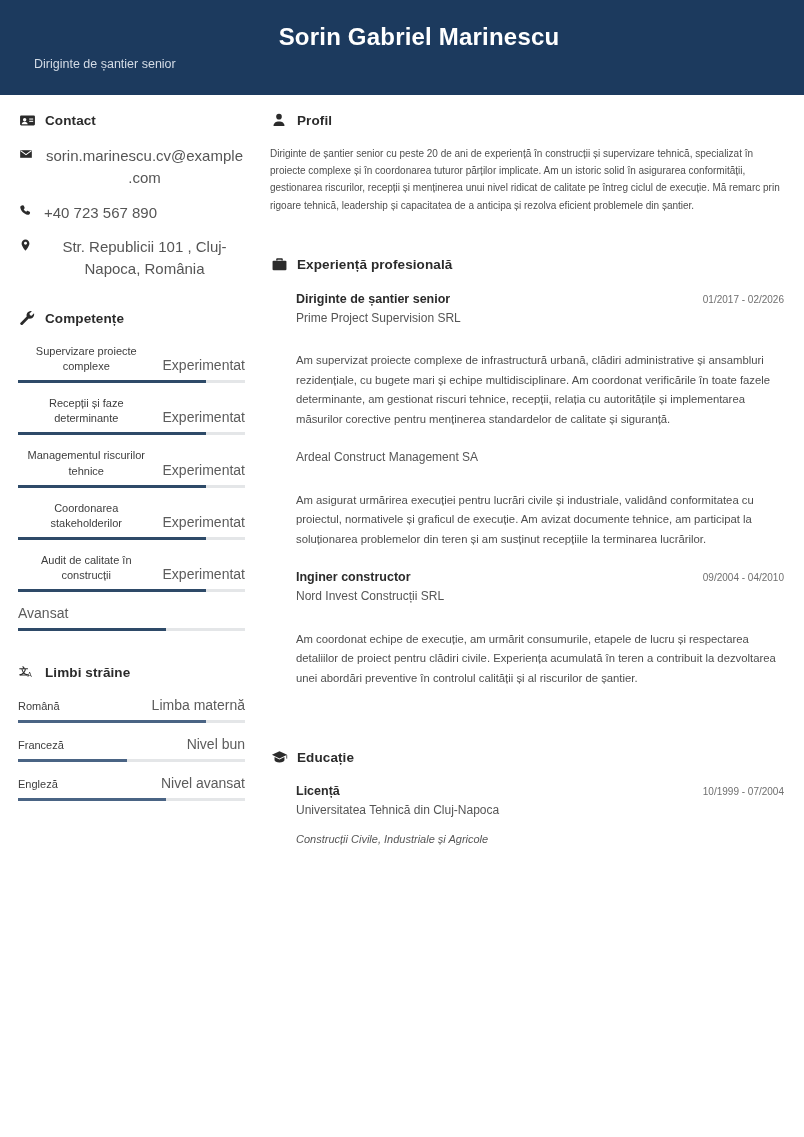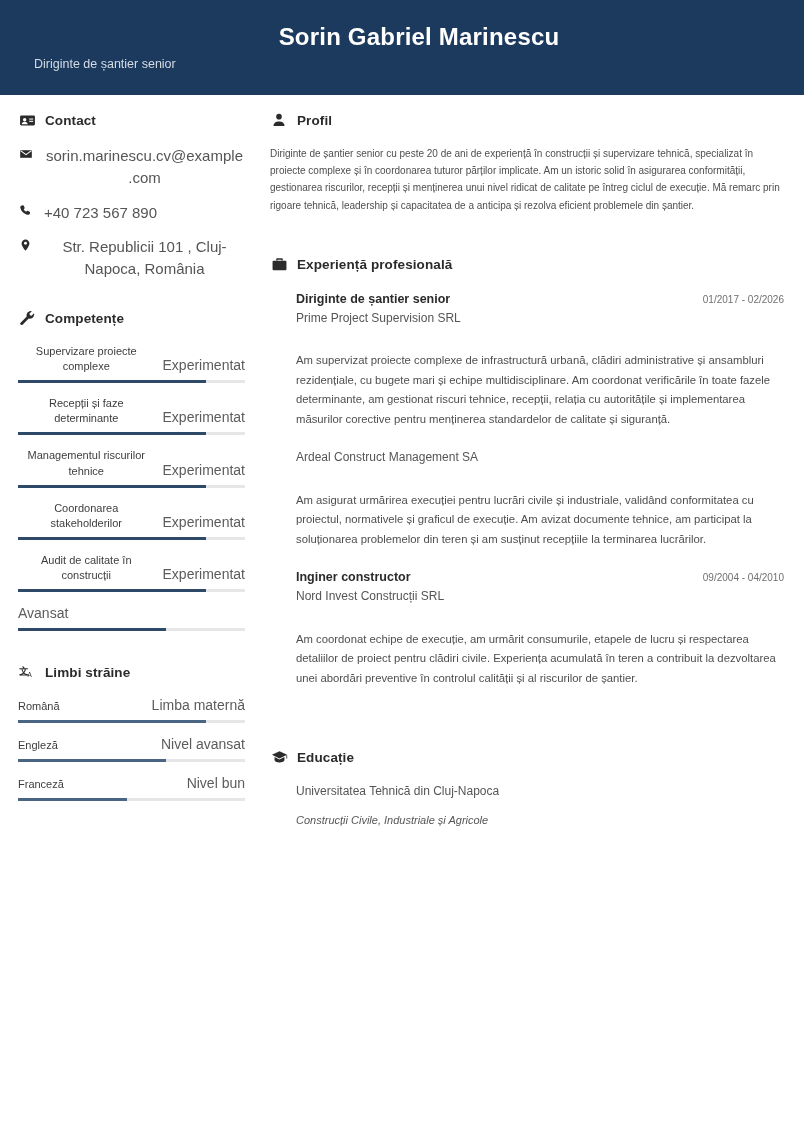--- a/index.html
+++ b/index.html
@@ -348,35 +348,35 @@
             <span class="bar-name">Română</span>
             <span class="bar-level">Limba maternă</span>
           </div>
           <div class="bar-track">
             <div class="bar-fill" style="width: 83%;"></div>
           </div>
         </div>
 
         <div class="bar-row">
           <div class="bar-labels">
+            <span class="bar-name">Franceză</span>
+            <span class="bar-level">Nivel bun</span>
+          </div>
+          <div class="bar-track">
+            <div class="bar-fill" style="width: 48%;"></div>
+          </div>
+        </div>
+
+        <div class="bar-row">
+          <div class="bar-labels">
             <span class="bar-name">Engleză</span>
             <span class="bar-level">Nivel avansat</span>
           </div>
           <div class="bar-track">
             <div class="bar-fill" style="width: 65%;"></div>
-          </div>
-        </div>
-
-        <div class="bar-row">
-          <div class="bar-labels">
-            <span class="bar-name">Franceză</span>
-            <span class="bar-level">Nivel bun</span>
-          </div>
-          <div class="bar-track">
-            <div class="bar-fill" style="width: 48%;"></div>
           </div>
         </div>
       </div>
     </div>
 
   </div>
 
   <div class="col-right">
 
     <div class="section" style="margin-bottom:42px;">
@@ -433,19 +433,23 @@
           <svg width="17" height="17" viewBox="0 0 24 24" fill="#2b2b2b">
             <path d="M12 3L1.3 8.2 12 13.4l10.7-5.2z"></path>
             <path d="M5 11.4v4.2c0 1.9 3.1 3.4 7 3.4s7-1.5 7-3.4v-4.2l-7 3.4z"></path>
             <path d="M22.2 8.6v5" stroke="#2b2b2b" stroke-width="1.1" fill="none"></path>
           </svg>
         </span>
         <span class="section-title">Educație</span>
       </div>
 
       <div class="entry">
+        <div class="entry-head">
+          <span class="entry-role">Licență</span>
+          <span class="entry-dates">10/1999 - 07/2004</span>
+        </div>
         <div class="entry-org">Universitatea Tehnică din Cluj-Napoca</div>
         <div class="entry-field">Construcții Civile, Industriale și Agricole</div>
       </div>
     </div>
 
   </div>
 </div>
 
 </body></html>

